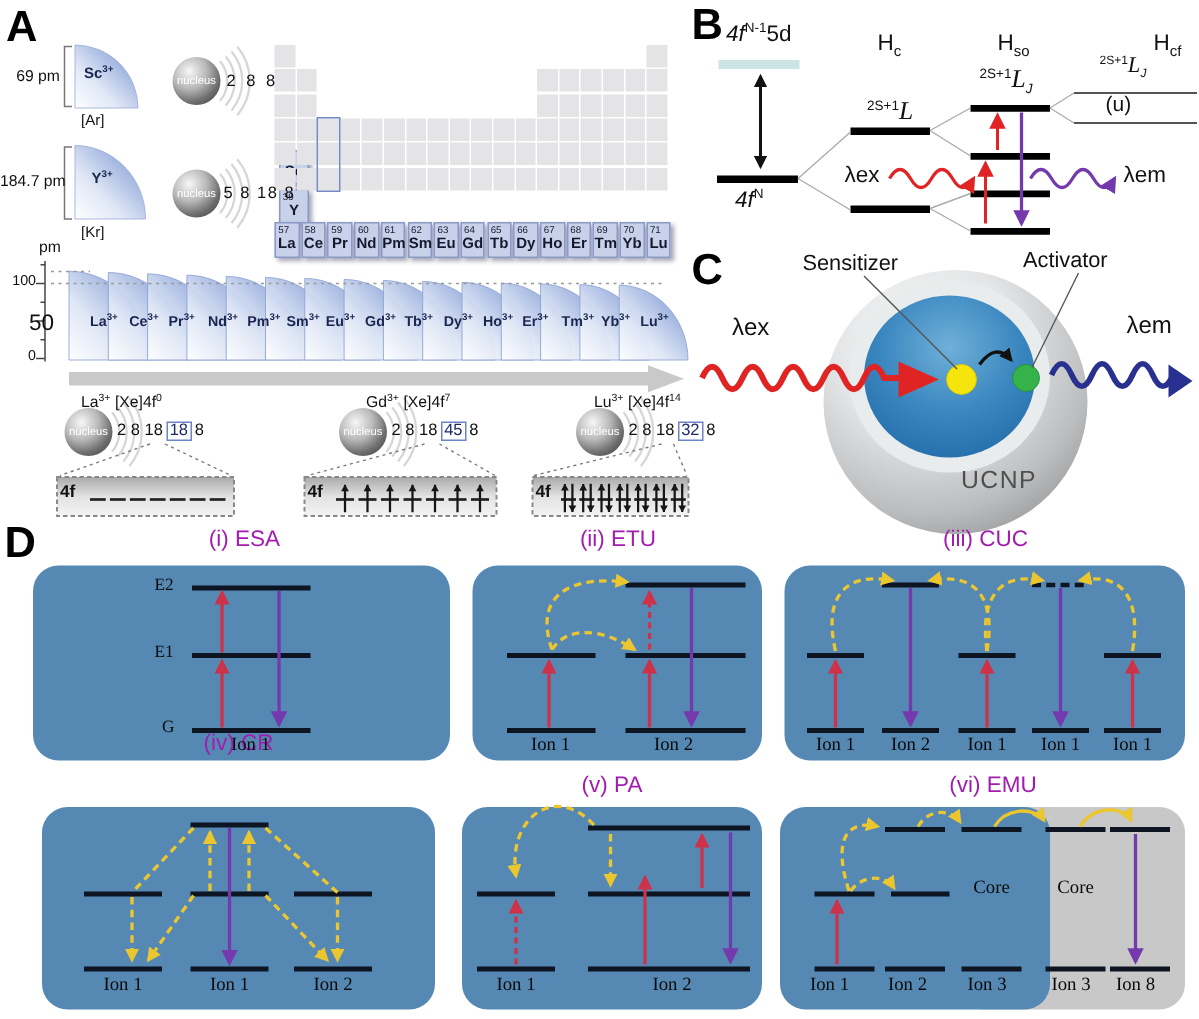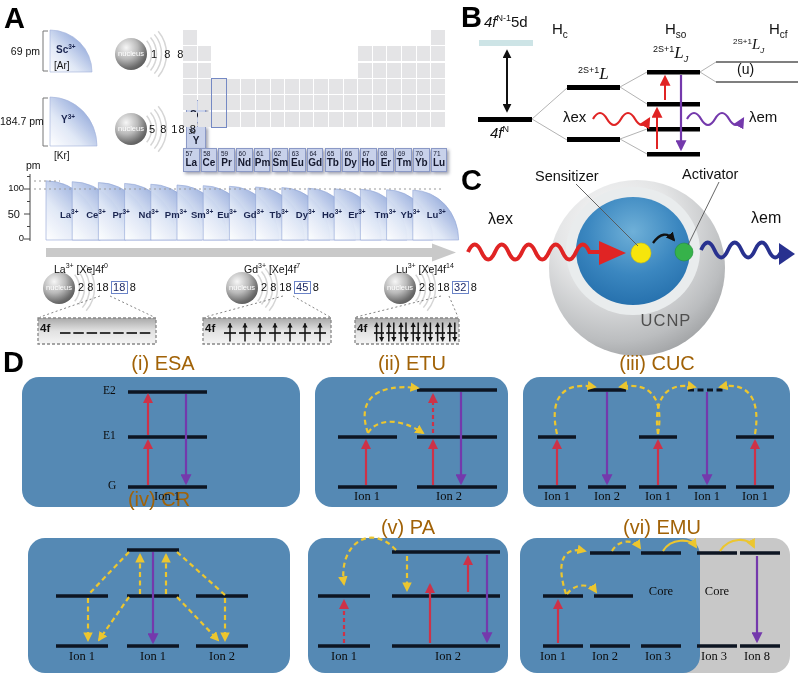--- a/index.html
+++ b/index.html
@@ -15,21 +15,21 @@
   .pt-cell{position:absolute;background:#e4e4e6}
   .pt-el{position:absolute;background:#c8d1ea;border:1px solid #8b99c6;
          box-shadow:2px 2px 3px rgba(50,55,85,.45);color:#15192e;box-sizing:border-box}
   .pt-el .n{font-size:6.5px;line-height:7px;padding:1px 0 0 1.5px}
   .pt-el .s{font-size:10px;font-weight:bold;text-align:center;line-height:11px}
   .outline-rect{position:absolute;border:1.3px solid #7589c4;z-index:3}
   .shellbox{display:inline-block;border:1.3px solid #6b84c8;padding:0 1.5px;margin:0 2px;line-height:11px;color:#1d2a66}
   .ion-lbl{position:absolute;font-size:9.5px;font-weight:600;color:#1a2550;white-space:nowrap}
   .ion-lbl sup{font-size:6.5px}
   .d-ion{position:absolute;font-family:"Liberation Serif",serif;font-size:12.5px;color:#0b0b0b;transform:translateX(-50%);white-space:nowrap}
-  .d-title{font-size:20px;color:#a16207}
+  .d-title{font-size:15px;color:#a21caf}
   .lvl-lbl{font-family:"Liberation Serif",serif;font-size:11.5px;color:#0b0b0b}
   .b-term{font-size:15px}
   .b-term .L{font-family:"Liberation Serif",serif;font-style:italic;font-size:17px}
   .b-term sup{font-size:9px}
   .b-term sub{font-size:9px;font-style:italic}
   .white{color:#fff}
 </style>
 </head>
 <body>
 
@@ -549,36 +549,36 @@
 
 <div id="labels">
 
   <div class="lbl pl" style="left:4px;top:2px">A</div>
   <div class="lbl pl" style="left:461px;top:1px">B</div>
   <div class="lbl pl" style="left:461px;top:164px">C</div>
   <div class="lbl pl" style="left:3px;top:346px">D</div>
 
   <div class="lbl rt" style="left:0;top:46px;width:40px;font-size:10.5px">69 pm</div>
   <div class="ion-lbl" style="left:56px;top:43px;font-size:10px"><span>Sc</span><sup>3+</sup></div>
-  <div class="lbl" style="left:54px;top:60px;font-size:10px">[Ar]</div>
-  <div class="lbl" style="left:151px;top:48px;font-size:11px;letter-spacing:2px">1 8 8</div>
+  <div class="lbl" style="left:54px;top:75px;font-size:10px">[Ar]</div>
+  <div class="lbl" style="left:151px;top:48px;font-size:11px;letter-spacing:2px">2 8 8</div>
   <div class="lbl rt" style="left:0;top:116px;width:40px;font-size:10.5px">184.7 pm</div>
   <div class="ion-lbl" style="left:61px;top:113px;font-size:10px"><span>Y</span><sup>3+</sup></div>
   <div class="lbl" style="left:54px;top:150px;font-size:10px">[Kr]</div>
   <div class="lbl" style="left:149px;top:123px;font-size:11px;letter-spacing:1px">5 8 18 8</div>
 
   <div class="lbl white ctr" style="left:131px;top:50px;font-size:7.5px">nucleus</div>
   <div class="lbl white ctr" style="left:131px;top:125px;font-size:7.5px">nucleus</div>
   <div class="lbl white ctr" style="left:59px;top:284px;font-size:7.5px">nucleus</div>
   <div class="lbl white ctr" style="left:242px;top:284px;font-size:7.5px">nucleus</div>
   <div class="lbl white ctr" style="left:400px;top:284px;font-size:7.5px">nucleus</div>
 
   <div class="lbl" style="left:26px;top:160px;font-size:10.5px">pm</div>
   <div class="lbl rt" style="left:4px;top:183px;width:20px;font-size:9.5px">100</div>
-  <div class="lbl rt" style="left:0;top:208px;width:20px;font-size:11px">50</div>
+  <div class="lbl rt" style="left:16px;top:208px;width:20px;font-size:15px">50</div>
   <div class="lbl rt" style="left:4px;top:233px;width:20px;font-size:9.5px">0</div>
 
   <div class="lbl" style="left:54px;top:262px;font-size:10.5px">
     <span>La</span><sup style="font-size:7px">3+</sup>&nbsp;<span>[Xe]4f</span><sup style="font-size:7px">0</sup></div>
   <div class="lbl" style="left:244px;top:262px;font-size:10.5px">
     <span>Gd</span><sup style="font-size:7px">3+</sup>&nbsp;<span>[Xe]4f</span><sup style="font-size:7px">7</sup></div>
   <div class="lbl" style="left:396px;top:262px;font-size:10.5px">
     <span>Lu</span><sup style="font-size:7px">3+</sup>&nbsp;<span>[Xe]4f</span><sup style="font-size:7px">14</sup></div>
 
   <div class="lbl" style="left:78px;top:281px;font-size:11px">
@@ -589,21 +589,21 @@
     <span>2 8 18</span><span class="shellbox">32</span><span>8</span></div>
 
   <div class="lbl" style="left:40px;top:322px;font-size:11.5px;font-weight:bold"><span>4f</span></div>
   <div class="lbl" style="left:205px;top:322px;font-size:11.5px;font-weight:bold"><span>4f</span></div>
   <div class="lbl" style="left:357px;top:322px;font-size:11.5px;font-weight:bold"><span>4f</span></div>
 
   <div class="lbl" style="left:484px;top:13px;font-size:15px">
     <i>4f</i><sup style="font-size:9px">N-1</sup><span>5d</span></div>
   <div class="lbl" style="left:490px;top:124px;font-size:15px">
     <i>4f</i><sup style="font-size:9px">N</sup></div>
-  <div class="lbl" style="left:552px;top:21px;font-size:15px">
+  <div class="lbl" style="left:585px;top:21px;font-size:15px">
     <span>H</span><sub style="font-size:10px">c</sub></div>
   <div class="lbl" style="left:665px;top:21px;font-size:15px">
     <span>H</span><sub style="font-size:10px">so</sub></div>
   <div class="lbl" style="left:769px;top:21px;font-size:15px">
     <span>H</span><sub style="font-size:10px">cf</sub></div>
   <div class="lbl b-term" style="left:578px;top:64px">
     <sup>2S+1</sup><span class="L">L</span></div>
   <div class="lbl b-term" style="left:653px;top:43px">
     <sup>2S+1</sup><span class="L">L</span><sub>J</sub></div>
   <div class="lbl b-term" style="left:733px;top:36px;font-size:13px">

